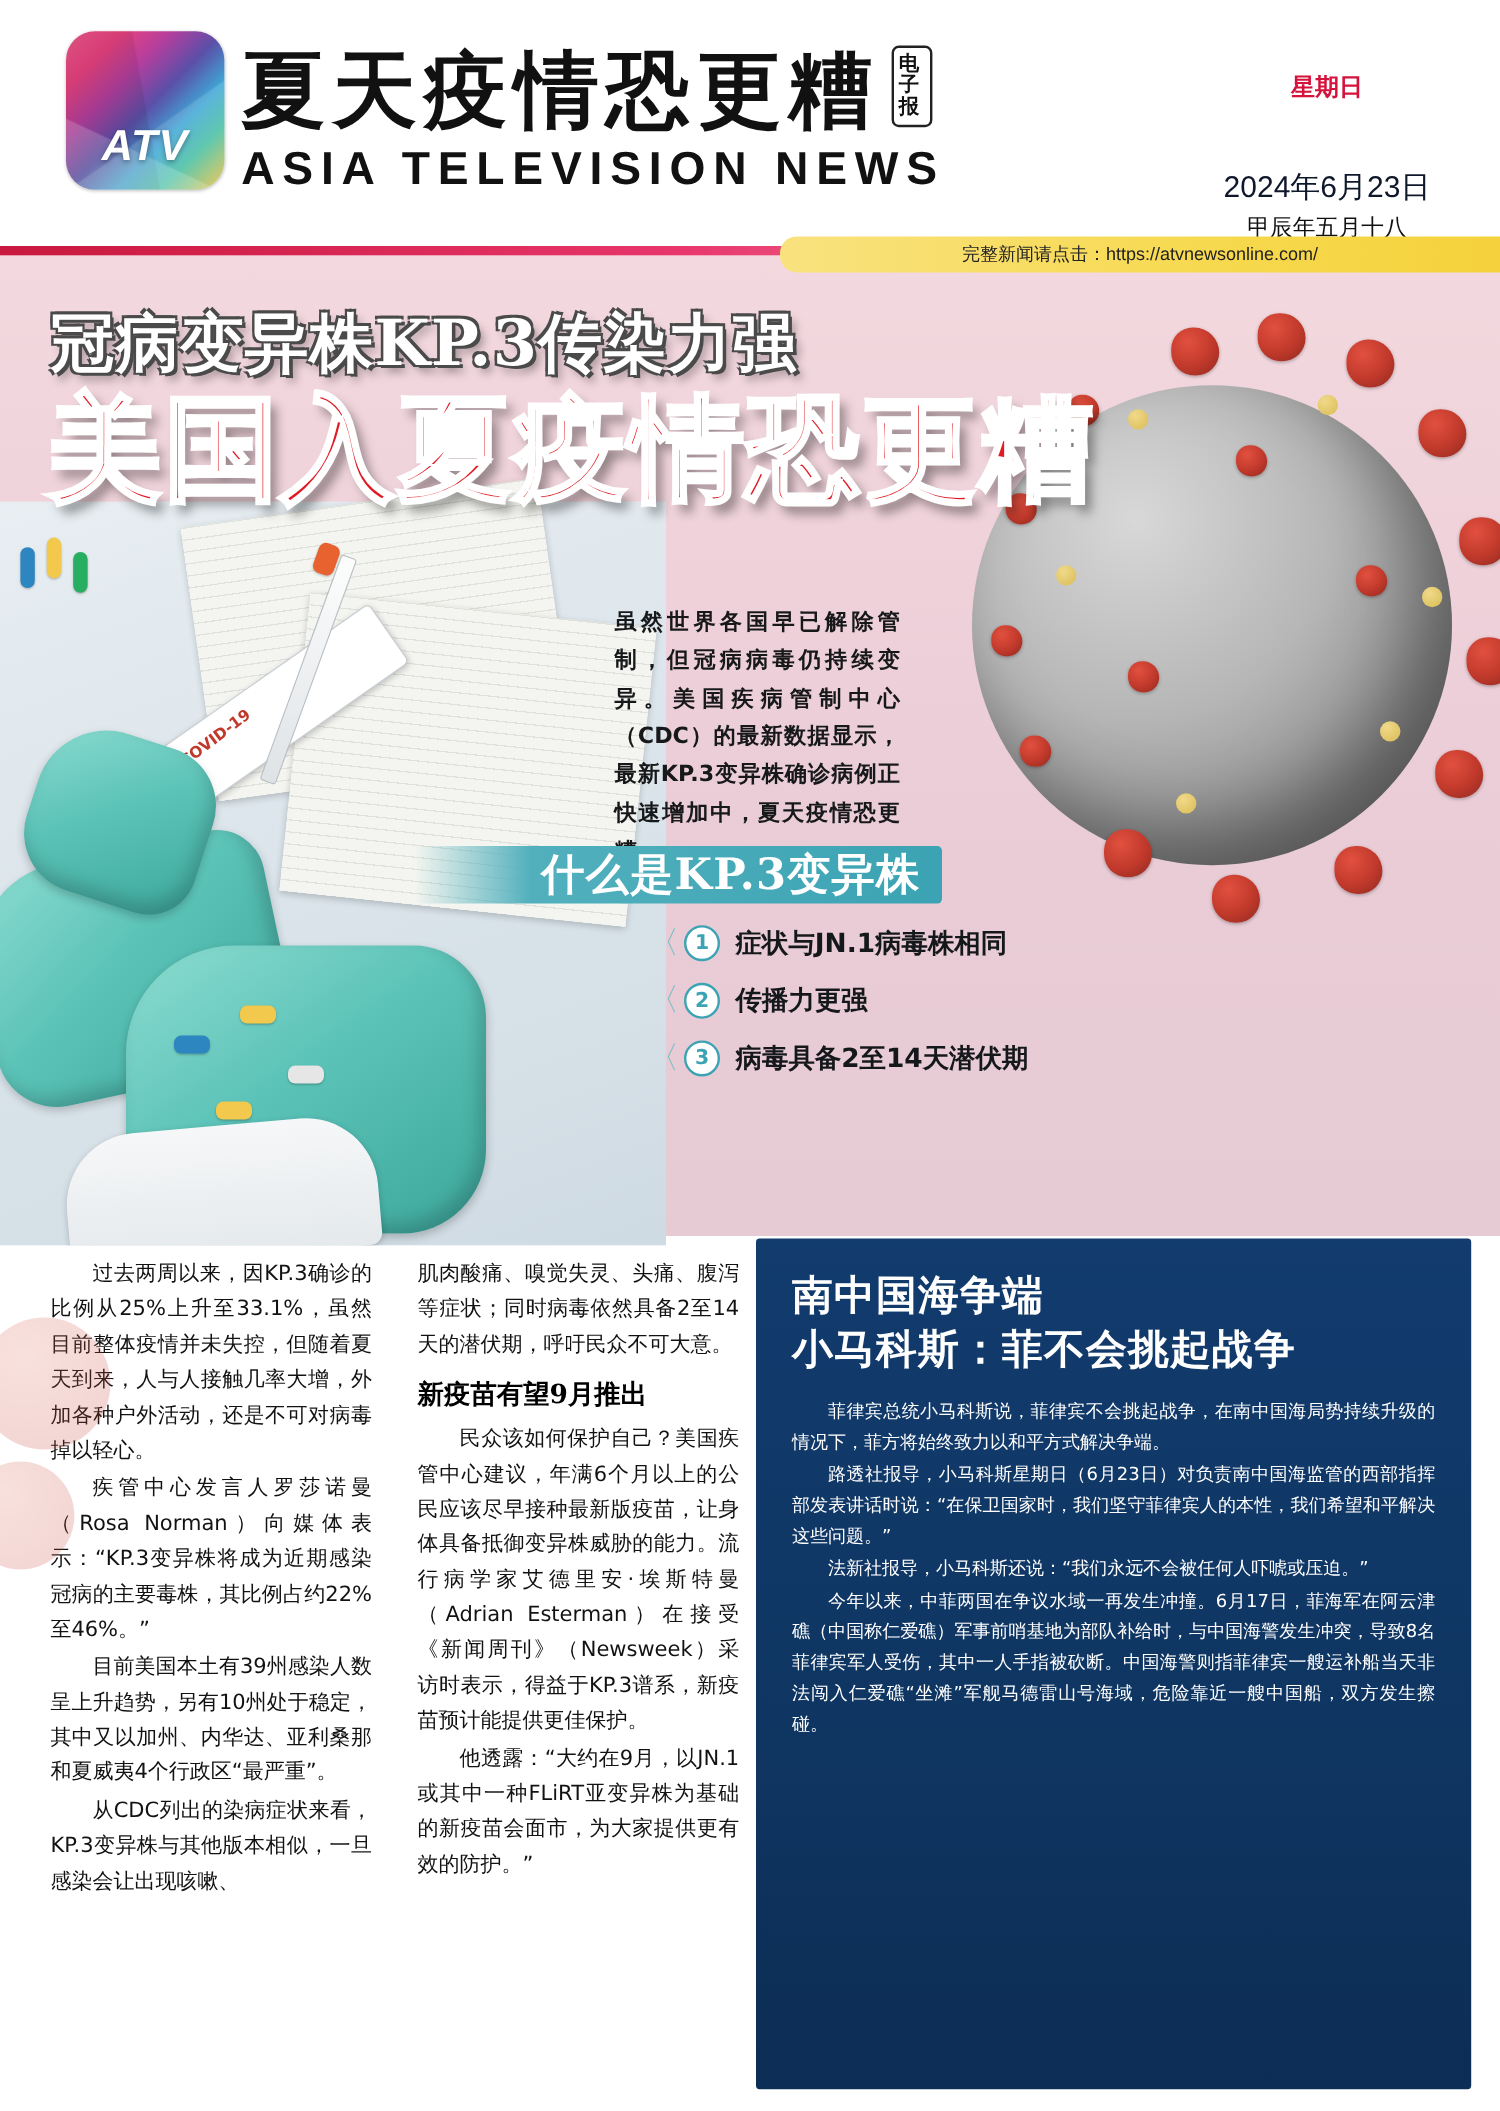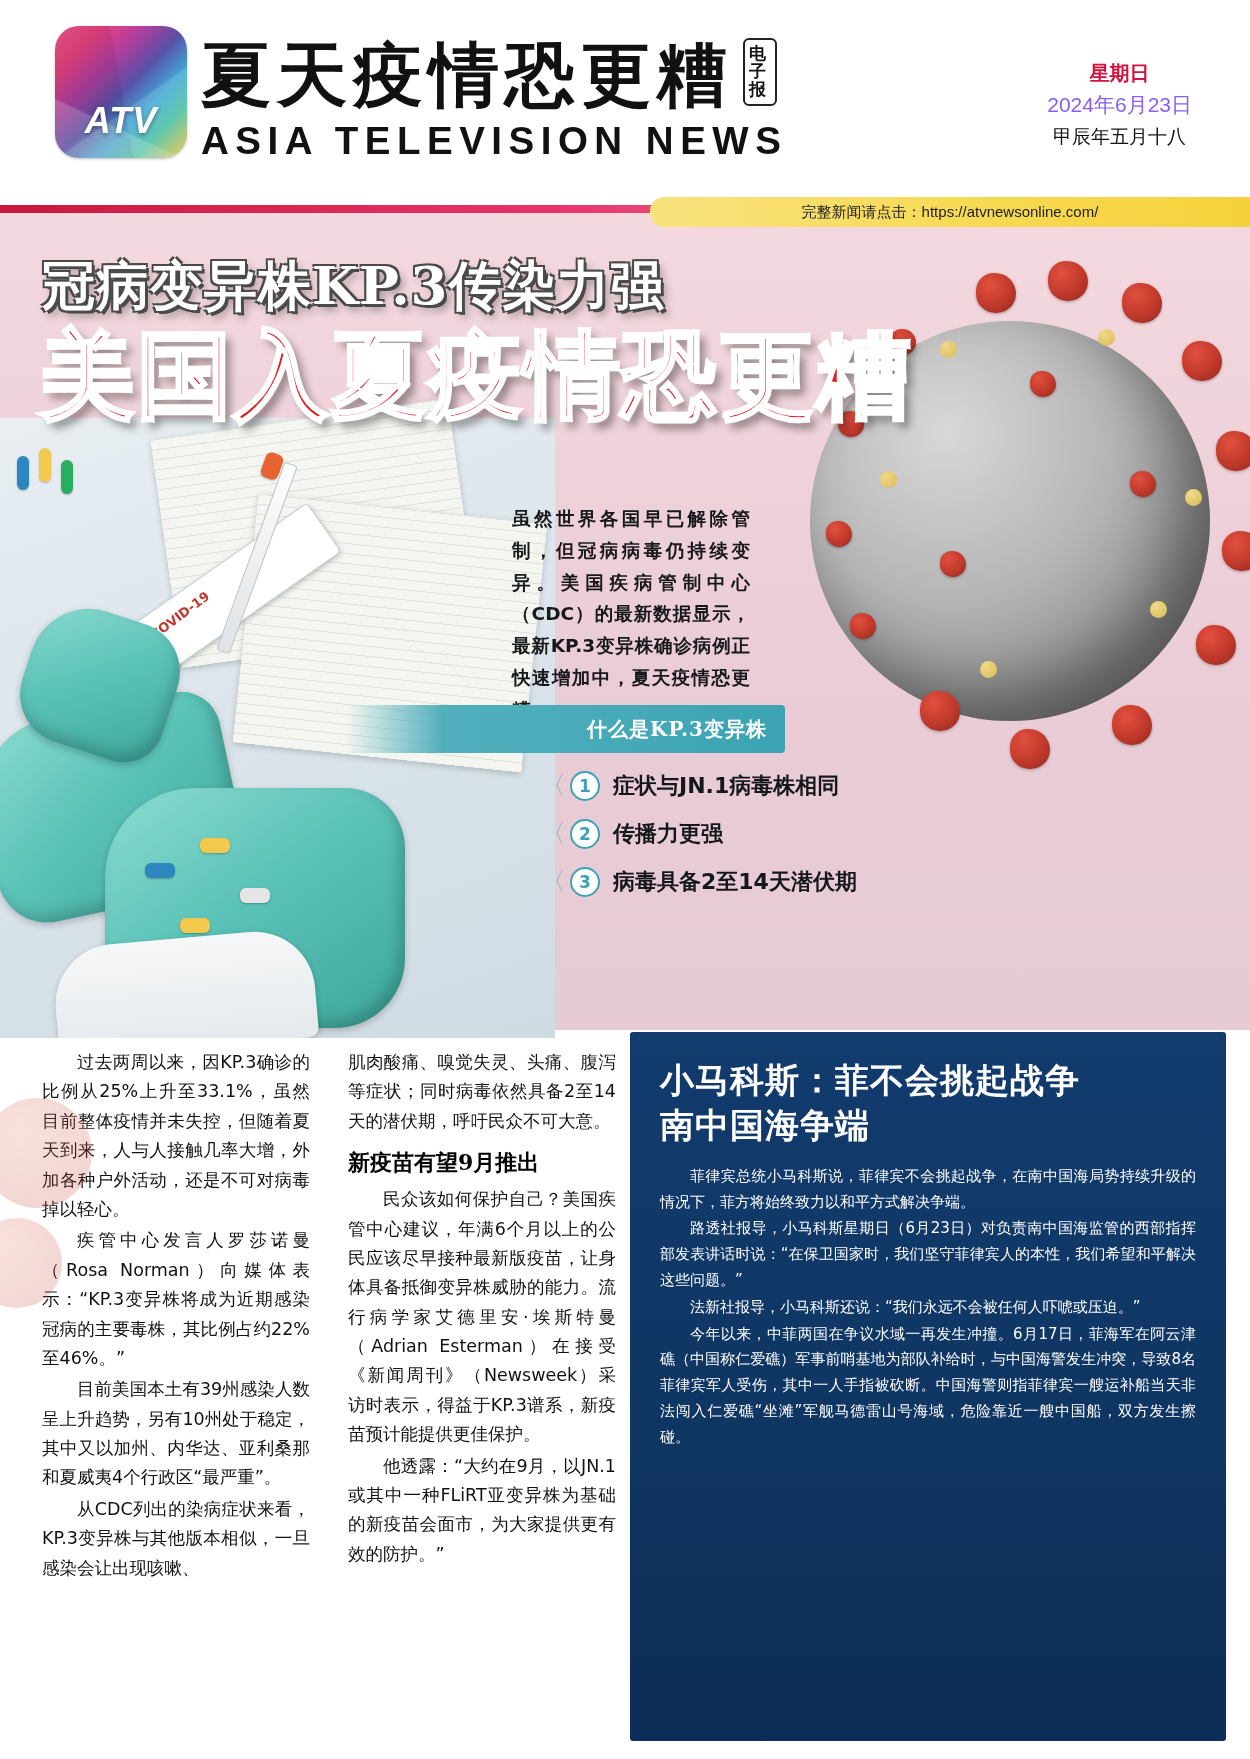--- a/index.html
+++ b/index.html
@@ -80,21 +80,21 @@
     margin-top: 9px;
     color: #111;
   }
   .date-col {
     position: absolute;
     right: 58px; top: 58px;
     text-align: center;
     line-height: 1.55;
   }
   .date-weekday { color: #d4123b; font-weight: bold; font-size: 20px; }
-  .date-greg { font-size: 21px; color: #8b5cf6; }
+  .date-greg { font-size: 25px; color: #0f172a; margin-top: 48px; }
   .date-lunar { font-size: 19px; color: #111; }
 
   .header-rule {
     height: 8px;
     background: linear-gradient(90deg, #c9183e 0%, #e8356a 45%, #f3b6c6 100%);
   }
   .url-bar {
     height: 30px;
     background: linear-gradient(90deg, #f9e27f 0%, #f7d94f 60%, #f5d23c 100%);
     position: absolute;
@@ -190,21 +190,21 @@
     background: linear-gradient(90deg, rgba(105,185,195,0) 0%, #52b0bd 22%, #3ba3b3 100%);
     border-radius: 4px;
     z-index: 5;
   }
   .kp-band-text {
     position: absolute;
     right: 18px; top: 50%;
     transform: translateY(-50%);
     font-family: "DejaVu Serif", serif;
     font-weight: bold;
-    font-size: 20px;
+    font-size: 36px;
     color: #ffffff;
     letter-spacing: 1px;
     white-space: nowrap;
   }
   .kp-list {
     position: absolute;
     left: 540px; top: 555px;
     z-index: 5;
   }
   .kp-item {
@@ -466,22 +466,22 @@
     <div class="col">
       <p style="text-indent:0;">肌肉酸痛、嗅觉失灵、头痛、腹泻等症状；同时病毒依然具备2至14天的潜伏期，呼吁民众不可大意。</p>
       <div class="subhead">新疫苗有望9月推出</div>
       <p>民众该如何保护自己？美国疾管中心建议，年满6个月以上的公民应该尽早接种最新版疫苗，让身体具备抵御变异株威胁的能力。流行病学家艾德里安·埃斯特曼（Adrian Esterman）在接受《新闻周刊》（Newsweek）采访时表示，得益于KP.3谱系，新疫苗预计能提供更佳保护。</p>
       <p>他透露：“大约在9月，以JN.1或其中一种FLiRT亚变异株为基础的新疫苗会面市，为大家提供更有效的防护。”</p>
     </div>
   </div>
 
   <div class="news-right">
     <div class="right-title">
+      <div>南中国海争端</div>
       <div>小马科斯：菲不会挑起战争</div>
-      <div>南中国海争端</div>
     </div>
     <div class="right-body">
       <p>菲律宾总统小马科斯说，菲律宾不会挑起战争，在南中国海局势持续升级的情况下，菲方将始终致力以和平方式解决争端。</p>
       <p>路透社报导，小马科斯星期日（6月23日）对负责南中国海监管的西部指挥部发表讲话时说：“在保卫国家时，我们坚守菲律宾人的本性，我们希望和平解决这些问题。”</p>
       <p>法新社报导，小马科斯还说：“我们永远不会被任何人吓唬或压迫。”</p>
       <p>今年以来，中菲两国在争议水域一再发生冲撞。6月17日，菲海军在阿云津礁（中国称仁爱礁）军事前哨基地为部队补给时，与中国海警发生冲突，导致8名菲律宾军人受伤，其中一人手指被砍断。中国海警则指菲律宾一艘运补船当天非法闯入仁爱礁“坐滩”军舰马德雷山号海域，危险靠近一艘中国船，双方发生擦碰。</p>
     </div>
   </div>
 </div>
 

